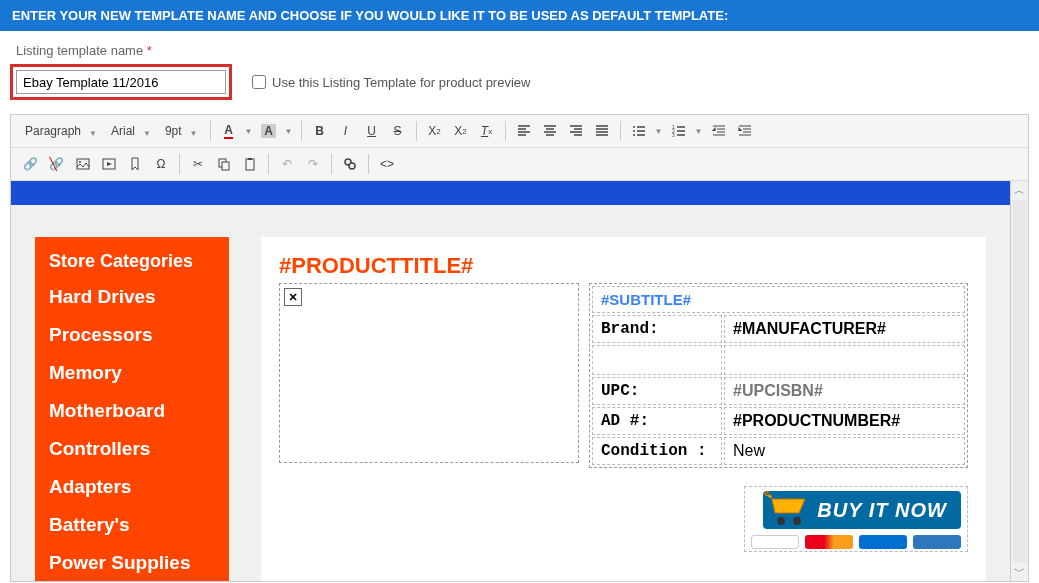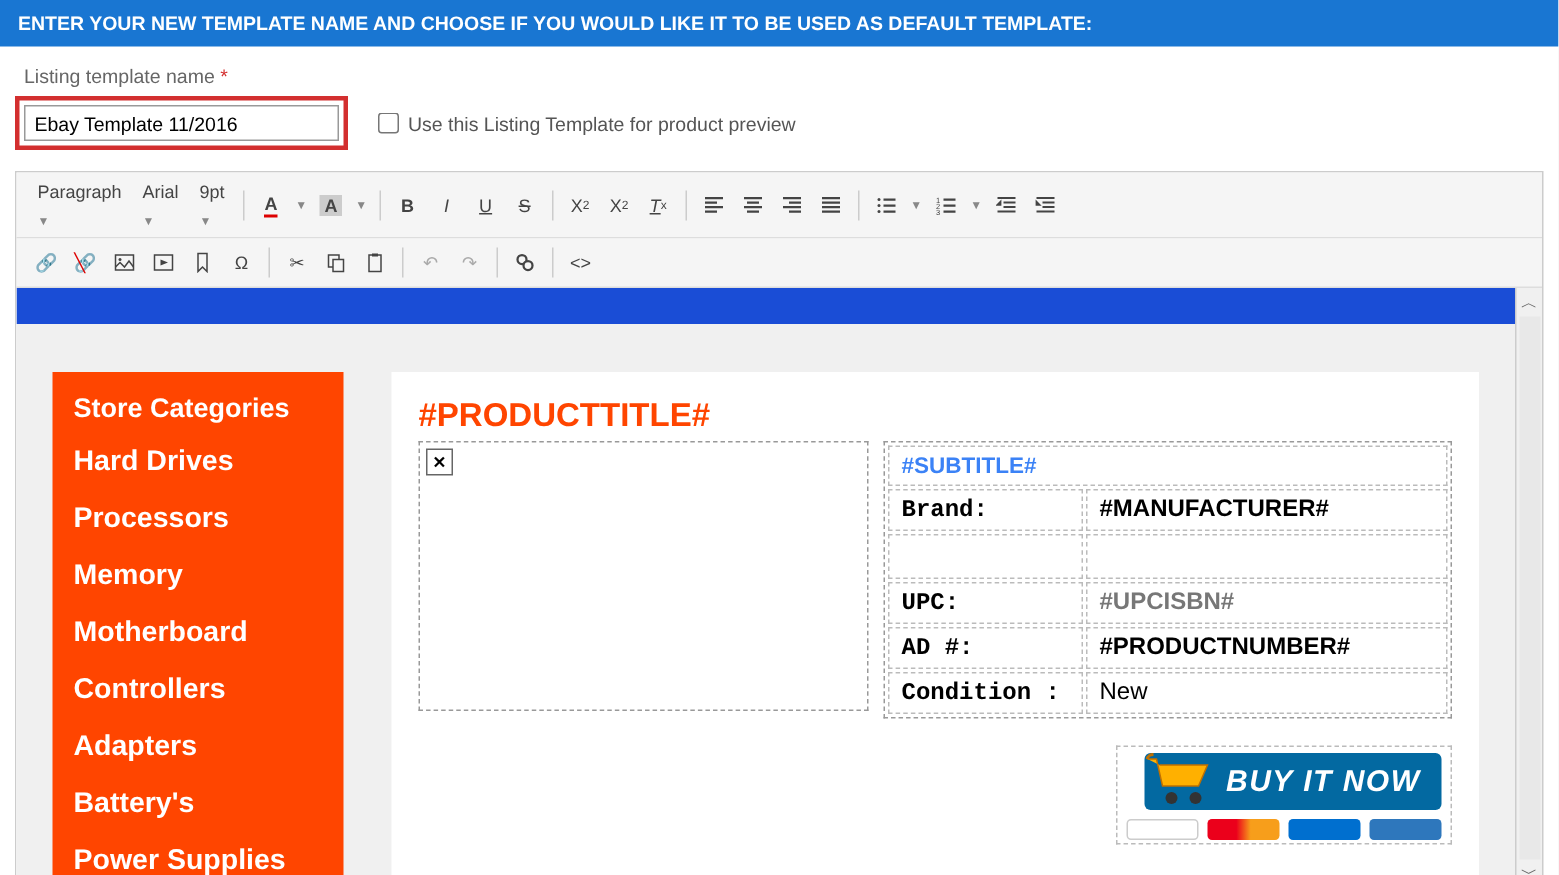--- a/index.html
+++ b/index.html
@@ -12,21 +12,21 @@
   .req { color: #d32f2f; }
   
   .input-row { display: flex; align-items: center; gap: 20px; padding: 0 10px 14px; }
   .highlight-box { border: 3px solid #d32f2f; padding: 3px; }
   .name-input { width: 210px; height: 24px; padding: 2px 6px; font-size: 13px; border: 1px solid #999; }
   .checkbox-wrap { display: flex; align-items: center; gap: 6px; color: #555; font-size: 13px; }
   .checkbox { width: 14px; height: 14px; }
   
   .editor-wrap { border: 1px solid #ccc; margin: 0 10px; }
   .toolbar { background: #f5f5f5; border-bottom: 1px solid #ddd; padding: 4px 8px; display: flex; flex-wrap: wrap; align-items: center; gap: 2px; font-size: 12px; color: #444; }
-  .tb-select { display: inline-flex; align-items: flex-start; gap: 8px; padding: 2px 6px; cursor: pointer; flex-direction: column; }
+  .tb-select { display: inline-flex; align-items: flex-end; gap: 8px; padding: 2px 6px; cursor: pointer; }
   .tb-caret { font-size: 8px; color: #888; }
   .tb-btn { width: 24px; height: 24px; display: inline-flex; align-items: center; justify-content: center; cursor: pointer; color: #444; font-family: Arial; }
   .tb-sep { width: 1px; height: 20px; background: #ccc; margin: 0 4px; }
   .tb-btn svg { width: 14px; height: 14px; }
   
   .editor-area { display: flex; background: #fff; position: relative; }
   .editor-content { flex: 1; background: #f0f0f0; padding: 0; overflow: hidden; height: 400px; }
   .blue-strip { background: #1a4dd6; height: 24px; margin: 0 0 16px 0; }
   .content-cols { display: flex; gap: 32px; padding: 16px 24px; }
   

